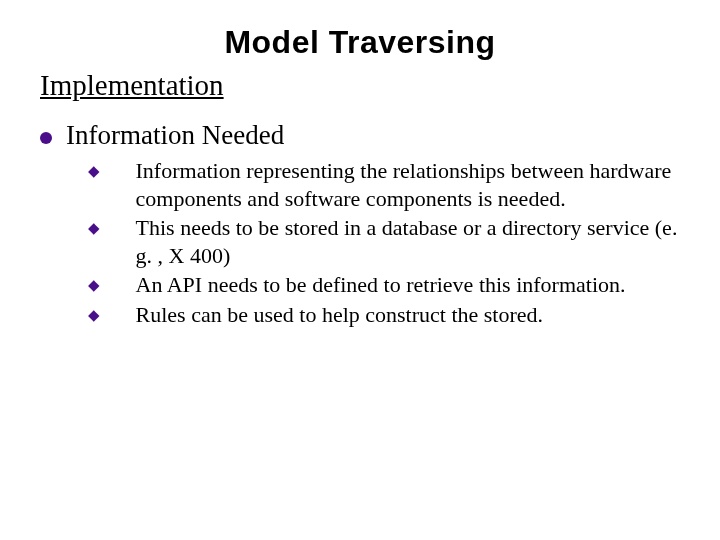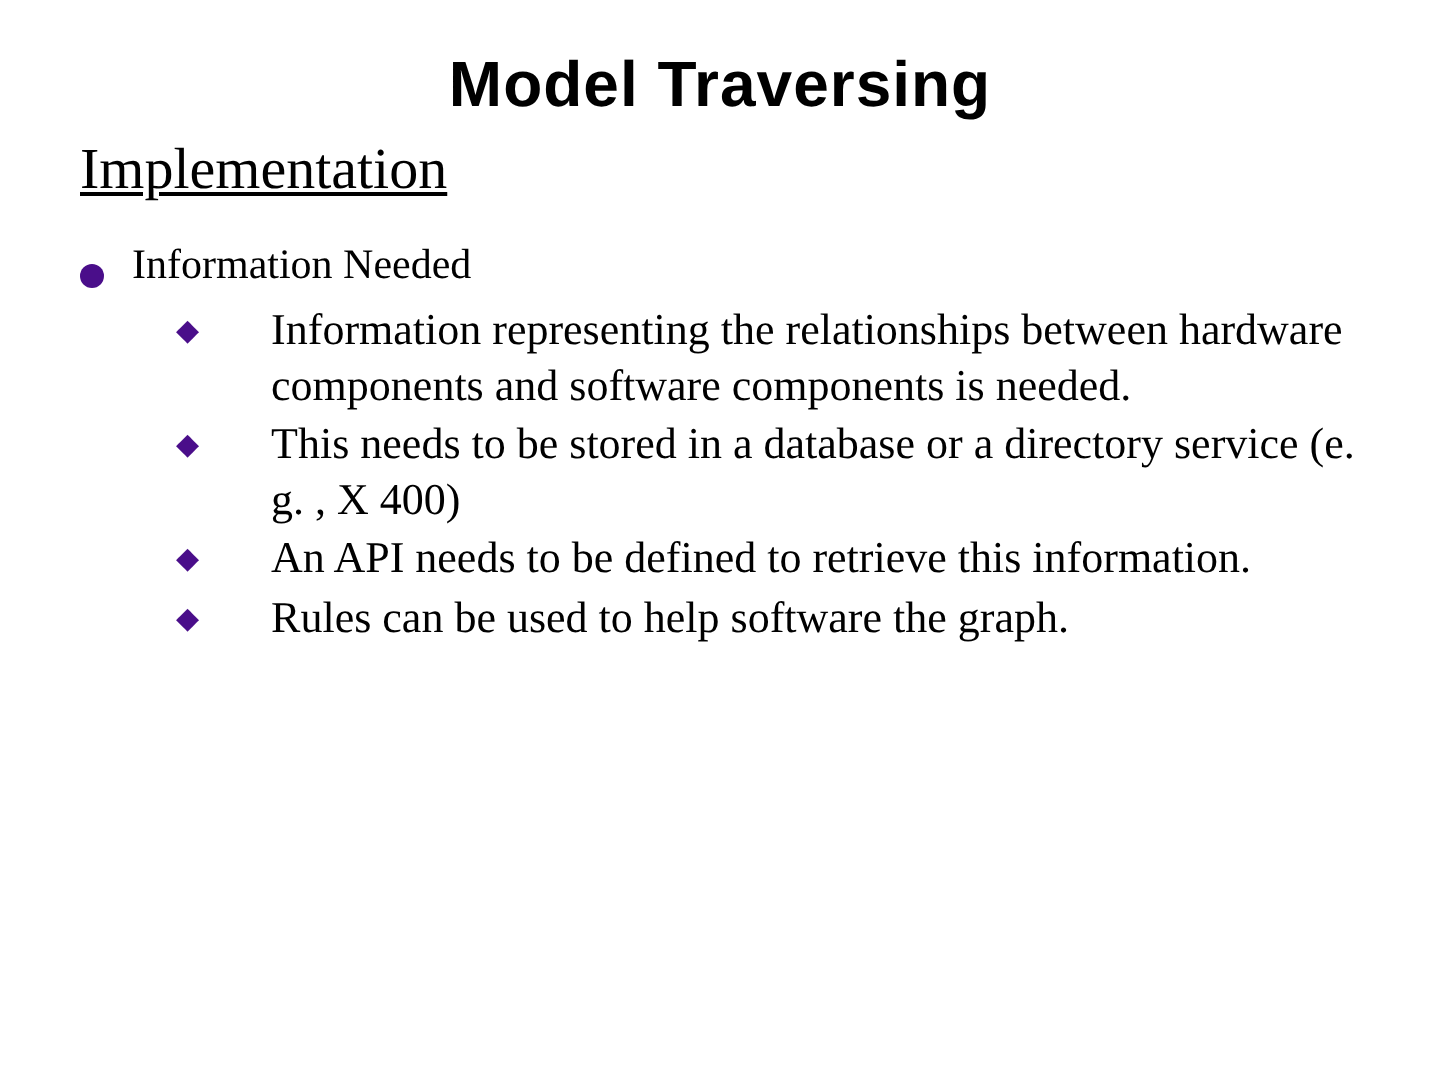--- a/index.html
+++ b/index.html
@@ -18,21 +18,21 @@
     text-decoration: underline;
     margin-bottom: 18px;
   }
   .l1 { list-style: none; margin-left: 0; }
   .l1-item { display: flex; align-items: flex-start; margin-bottom: 4px; }
   .l1-bullet {
     width: 12px; height: 12px; border-radius: 50%;
     background: #4a0e8a;
     margin-top: 12px; margin-right: 14px; flex-shrink: 0;
   }
-  .l1-text { font-size: 21px; }
+  .l1-text { font-size: 27px; }
   .l2 { list-style: none; margin-left: 48px; margin-top: 6px; }
   .l2-item { display: flex; align-items: flex-start; margin-bottom: 2px; }
   .l2-bullet {
     color: #4a0e8a;
     font-size: 15px;
     margin-top: 5px; margin-right: 12px; flex-shrink: 0;
   }
   .l2-text { font-size: 22px; line-height: 1.25; margin-left: 24px; }
 </style>
 </head>
@@ -57,16 +57,16 @@
     <li class="l2-item">
       <span class="l2-bullet">◆</span>
       <span class="l2-text">This needs to be stored in a database or a directory service (e. g. , X 400)</span>
     </li>
     <li class="l2-item">
       <span class="l2-bullet">◆</span>
       <span class="l2-text">An API needs to be defined to retrieve this information.</span>
     </li>
     <li class="l2-item">
       <span class="l2-bullet">◆</span>
-      <span class="l2-text">Rules can be used to help software the graph.</span>
+      <span class="l2-text">Rules can be used to help construct the stored.</span>
     </li>
   </ul>
 </div>
 
 </body></html>

